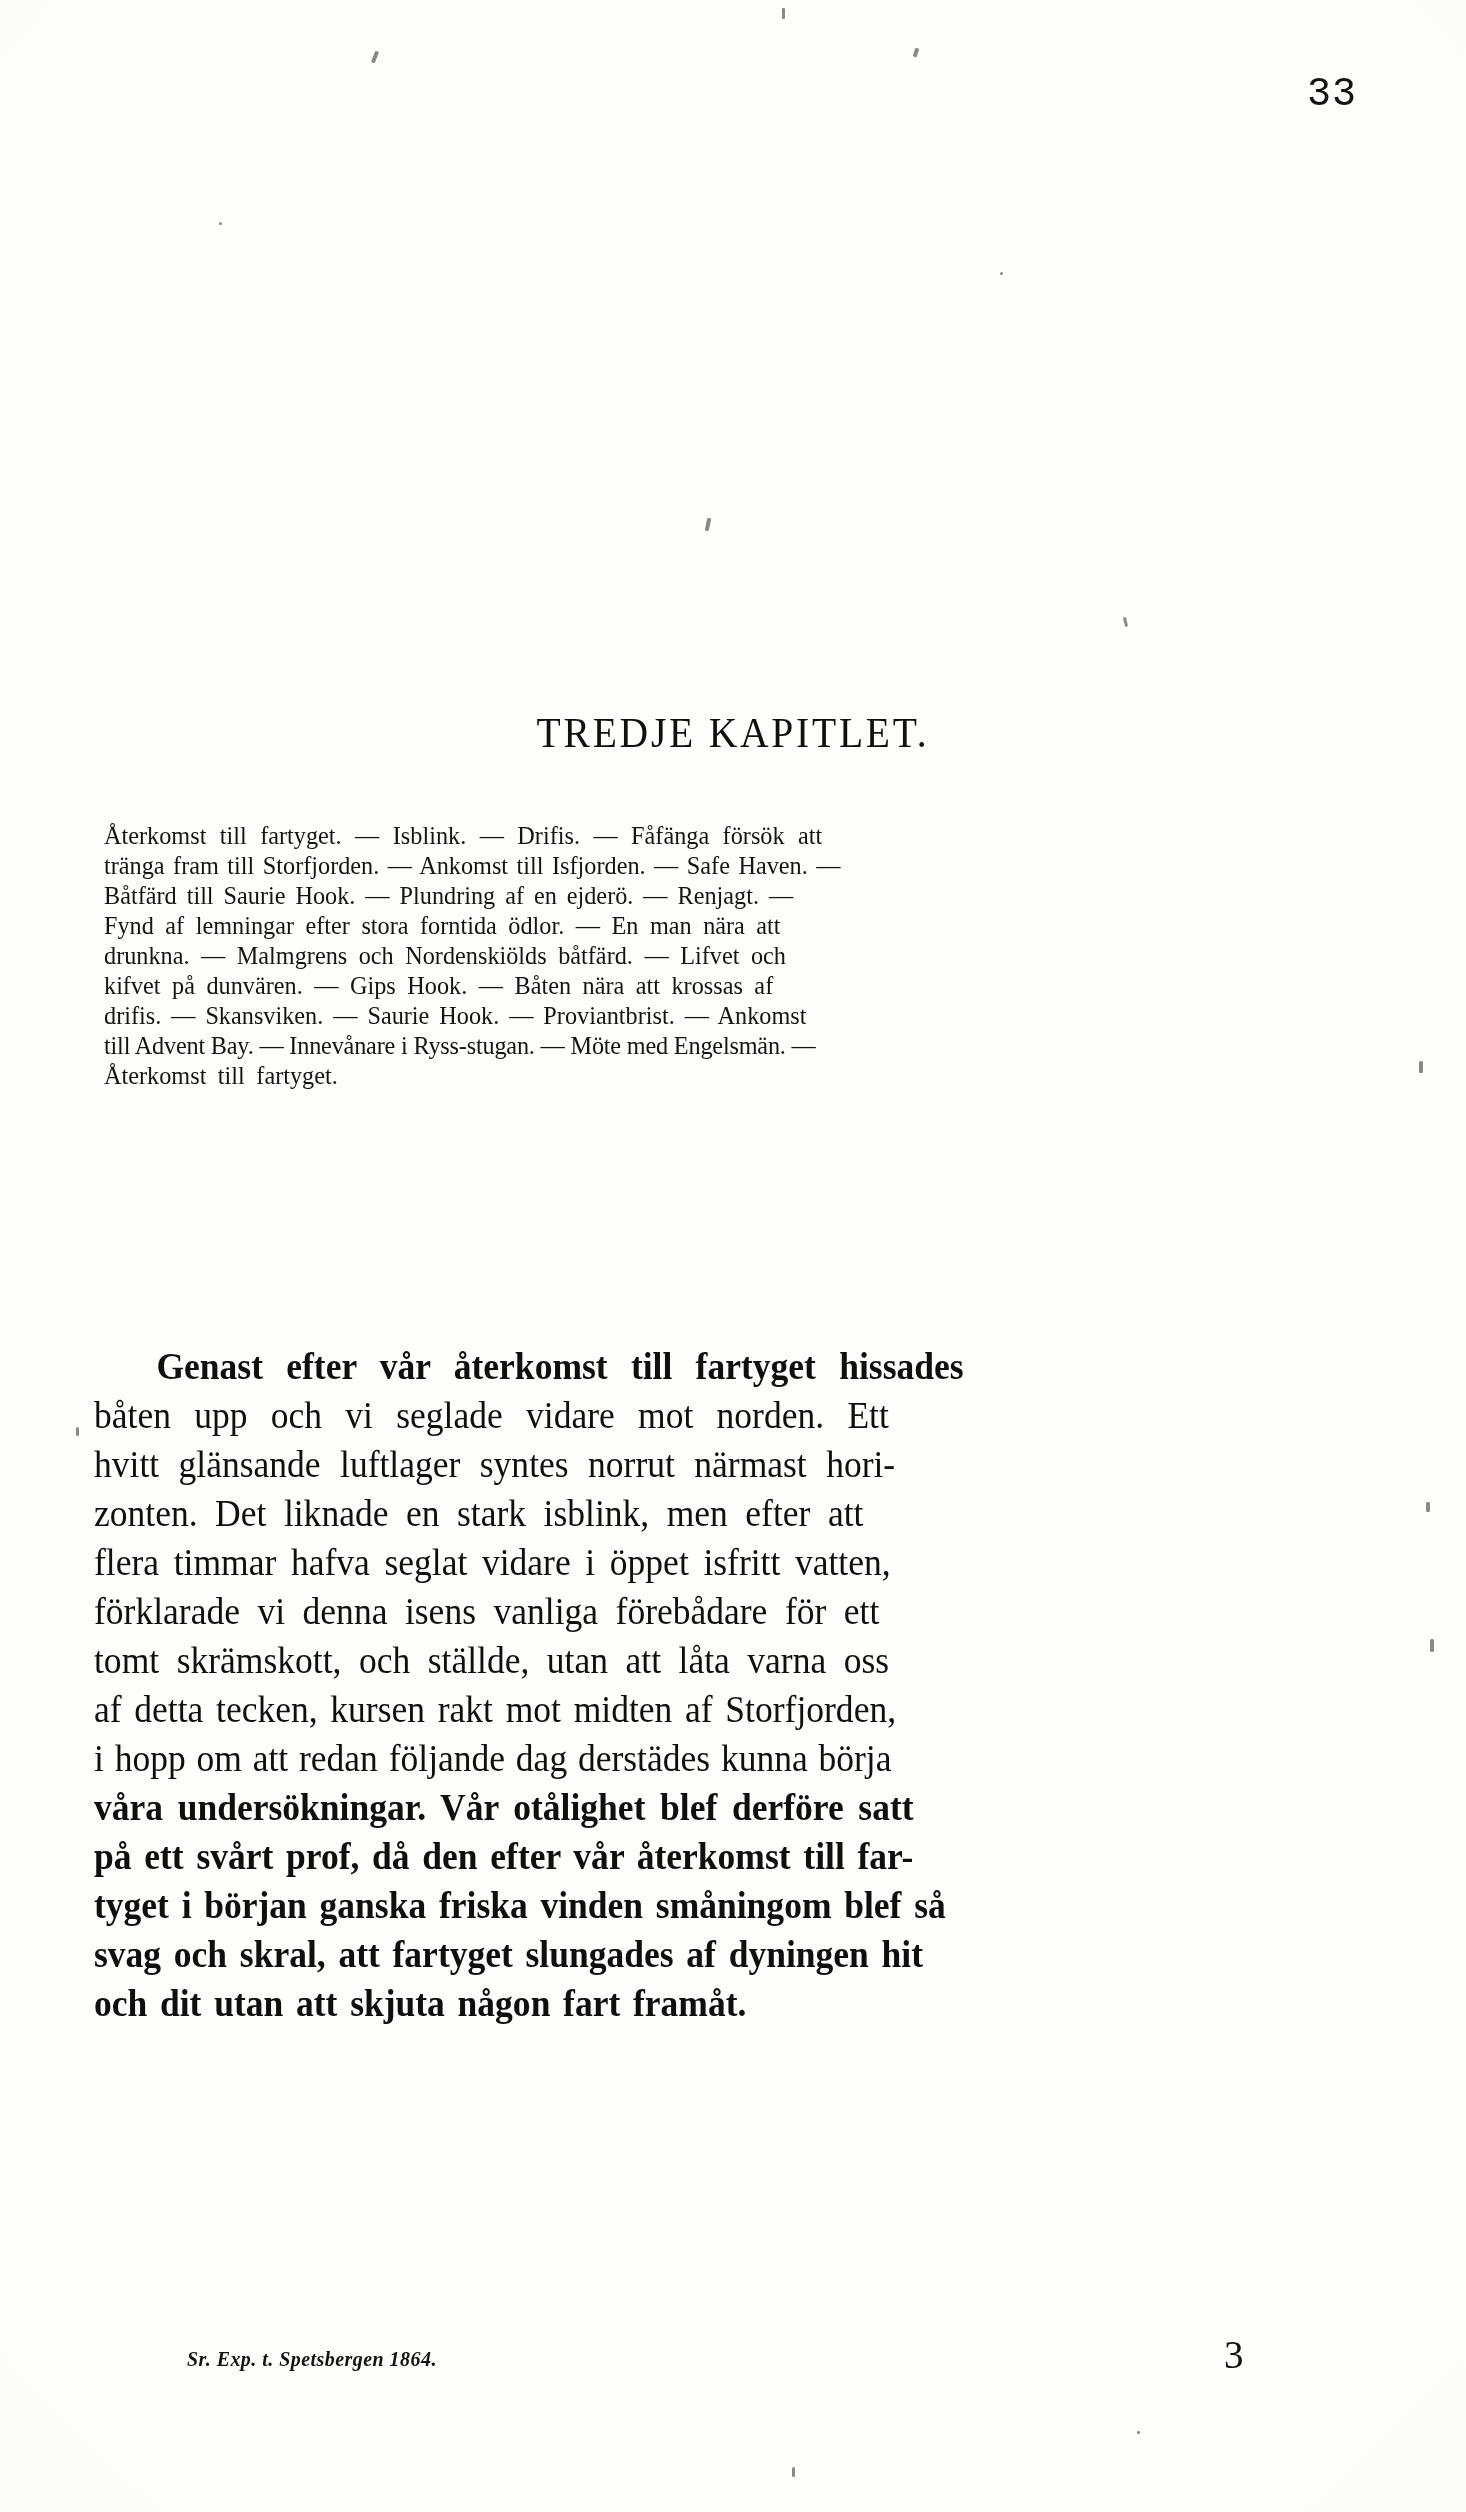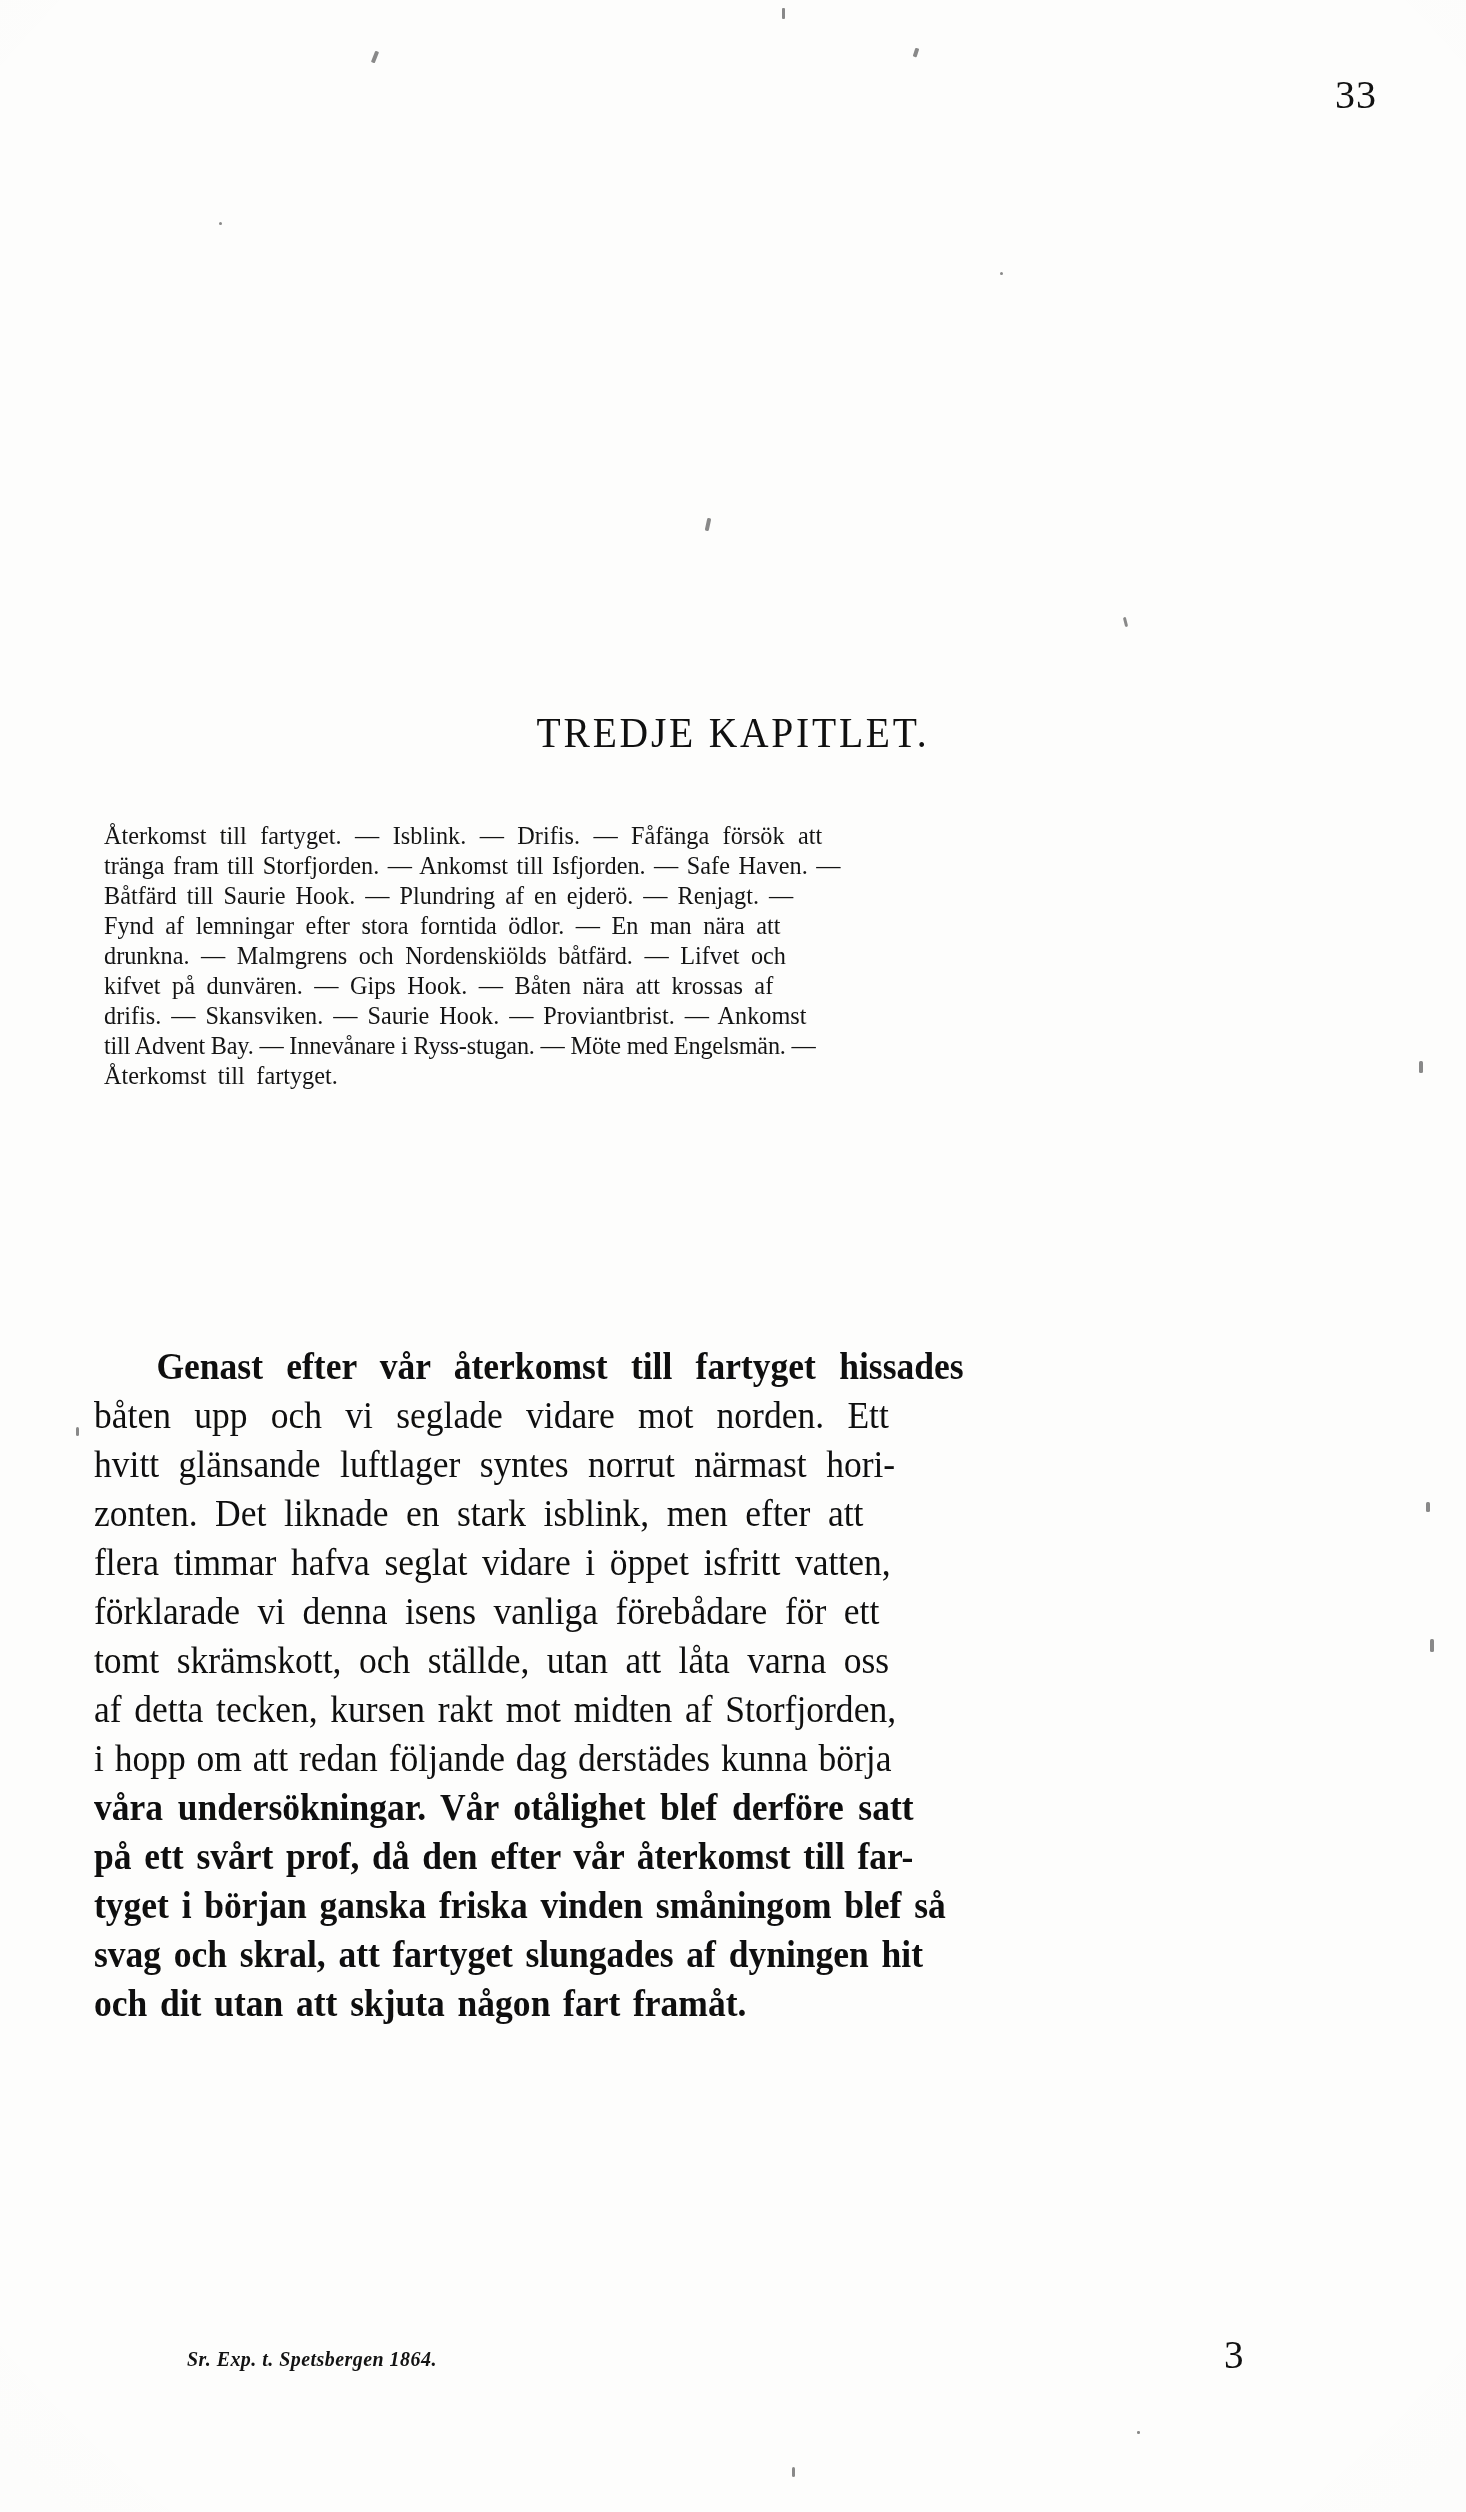--- a/index.html
+++ b/index.html
@@ -27,25 +27,25 @@
     inset: 0;
     background:
       radial-gradient(ellipse 120% 95% at 50% 48%, rgba(255,255,255,0) 60%, rgba(0,0,0,0.022) 100%);
     pointer-events: none;
   }
 
   
   .folio {
     position: absolute;
     top: 75px;
-    right: 89px;
+    right: 109px;
     font-size: 40px;
     letter-spacing: 1px;
     line-height: 1;
-    font-family: Liberation Serif, serif;
+    font-family: Liberation Mono, monospace;
     color: #121212;
   }
 
   
   .chapter-title {
     position: absolute;
     top: 682px;
     left: 0;
     right: 0;
     text-align: center;

